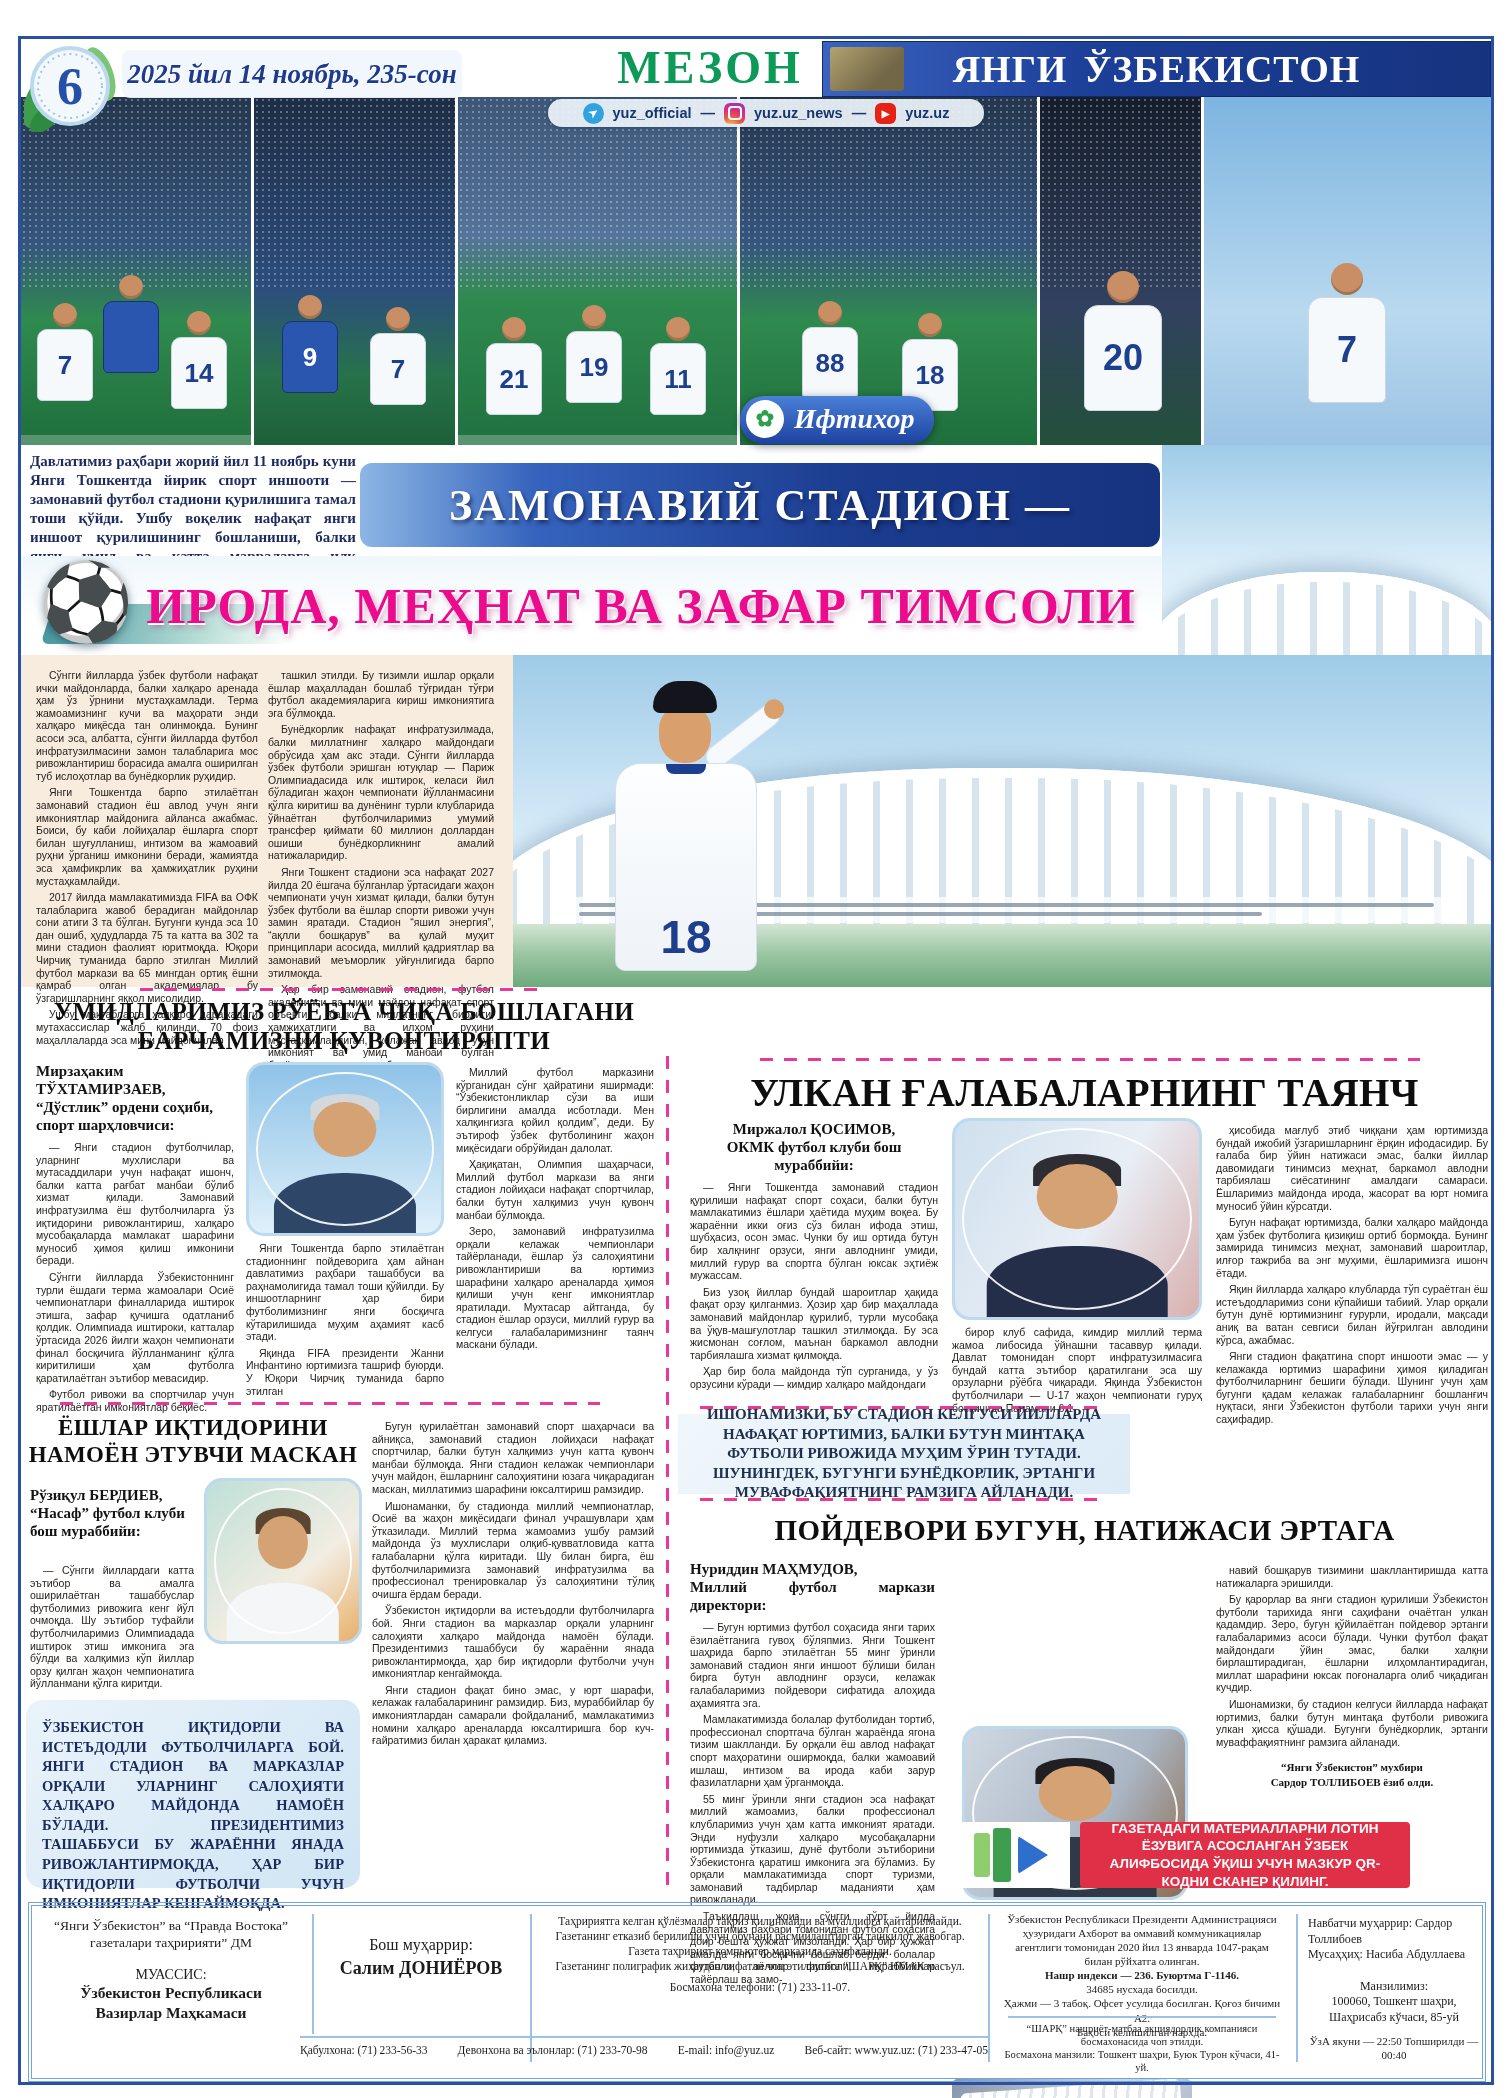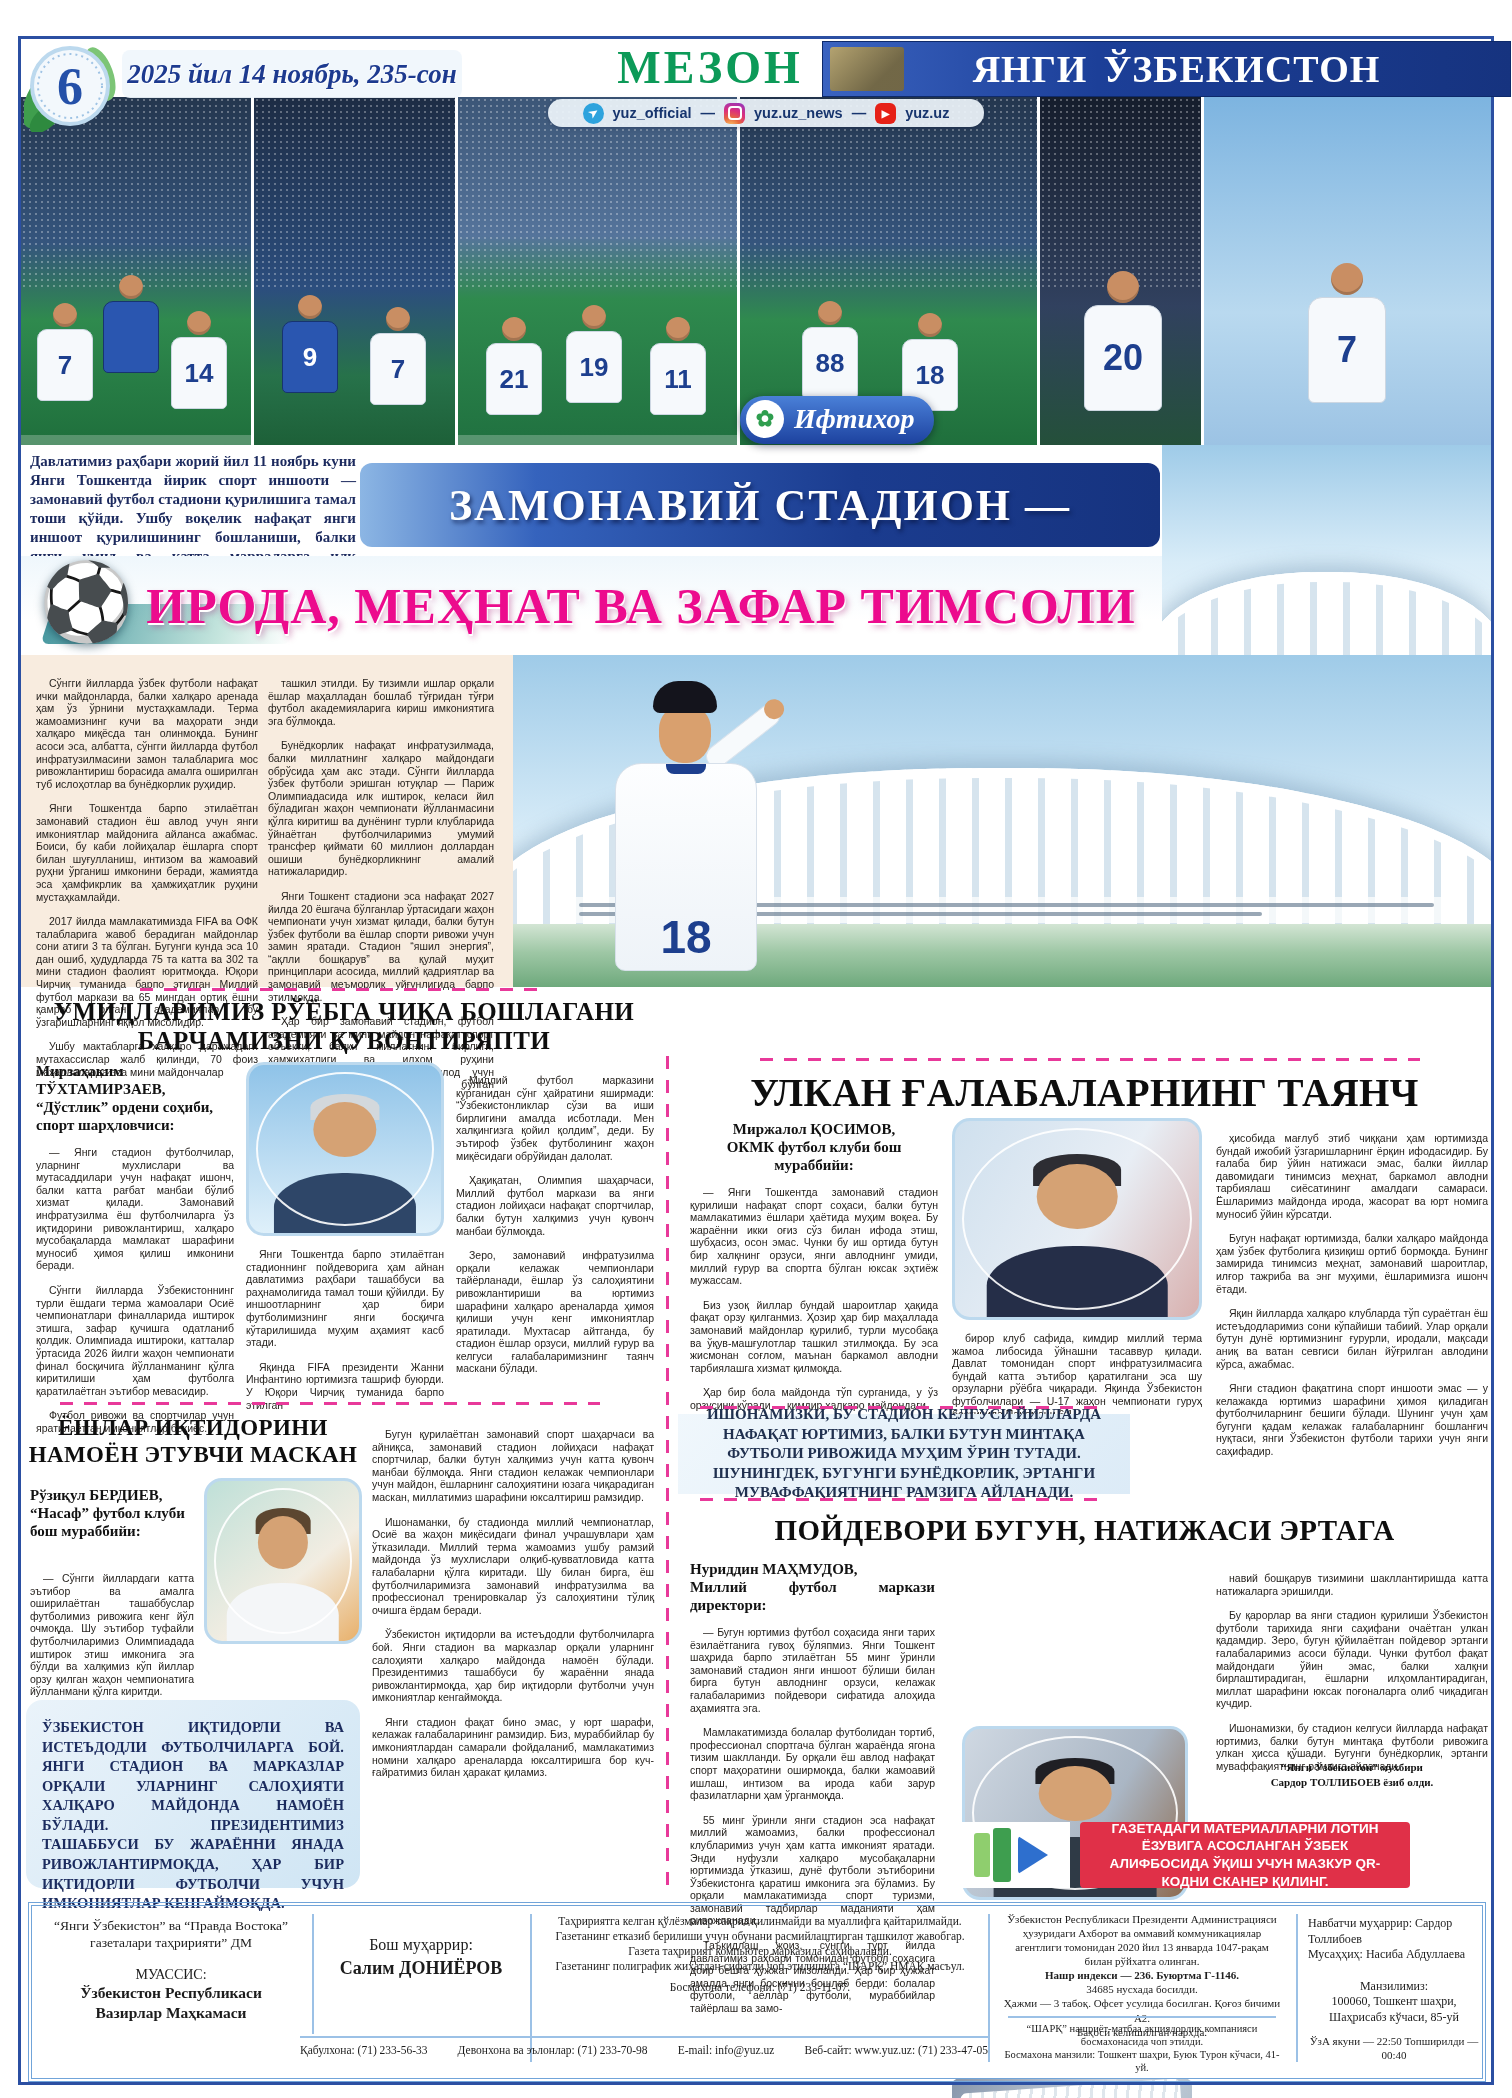--- a/index.html
+++ b/index.html
@@ -65,21 +65,21 @@
   .streak{background:linear-gradient(90deg,rgba(14,120,130,.75),rgba(20,150,120,.25) 70%,transparent);
           transform:skewX(-18deg);border-radius:8px;}
   .ball{font-size:76px;line-height:1;filter:drop-shadow(0 3px 5px rgba(0,40,60,.5));}
   .mhead{display:flex;align-items:center;justify-content:center;font-family:"Liberation Serif",serif;font-weight:bold;
          font-size:50px;letter-spacing:1px;color:#ec0b8d;white-space:nowrap;
          text-shadow:1px 2px 0 #fff,3px 4px 6px rgba(160,0,100,.35);}
 
   
   .cream{background:#f8ecdf;}
   .col{font-size:10.5px;line-height:1.2;text-align:justify;color:#27231f;}
-  .col p{margin:12px 0 3px;text-indent:13px;}
+  .col p{margin:4px 0 3px;text-indent:13px;}
   .byline{font-family:"Liberation Serif",serif;font-weight:bold;font-size:15px;line-height:1.2;color:#121212;margin-bottom:7px;}
   .byline.ctr{text-align:center;}
   .sec-h{font-family:"Liberation Serif",serif;font-weight:bold;text-align:center;color:#0e0e0e;letter-spacing:.4px;}
   .dash-h{height:3px;background:repeating-linear-gradient(90deg,#e8399a 0 13px,transparent 13px 24px);}
   .dash-v{width:3px;background:repeating-linear-gradient(180deg,#e8399a 0 13px,transparent 13px 24px);}
 
   
   .sky{background:linear-gradient(180deg,#9fcbe8,#d8ecf8 55%,#eef7fc);overflow:hidden;}
   .arena{position:absolute;left:-3%;right:-3%;bottom:19%;height:47%;
          background:repeating-linear-gradient(90deg,#ffffff 0 26px,#d6e4ee 26px 33px);
@@ -213,21 +213,21 @@
   <svg class="abs" style="left:24px;top:40px;z-index:7;" width="92" height="92" viewBox="0 0 92 92">
     <ellipse cx="16" cy="60" rx="14" ry="30" fill="#3f9e4d" transform="rotate(24 16 60)"></ellipse>
     <ellipse cx="76" cy="34" rx="13" ry="28" fill="#7cc576" transform="rotate(-20 76 34)"></ellipse>
     <ellipse cx="22" cy="78" rx="10" ry="20" fill="#2e8a3f" transform="rotate(48 22 78)"></ellipse>
     <circle cx="46" cy="46" r="38" fill="#f3f8fc" stroke="#bcd9ee" stroke-width="4"></circle>
     <circle cx="46" cy="46" r="32" fill="none" stroke="#9fc3e4" stroke-width="2" stroke-dasharray="2 4"></circle>
     <text x="46" y="64" text-anchor="middle" font-family="Liberation Serif, serif" font-weight="bold" font-size="52" fill="#2450a8">6</text>
   </svg>
   <div class="abs date" style="left:122px;top:50px;width:340px;height:48px;">2025 йил 14 ноябрь, 235-сон</div>
   <div class="abs mezon" style="left:540px;top:40px;width:340px;height:54px;">МЕЗОН</div>
-  <div class="abs mast" style="left:822px;top:41px;width:669px;height:56px;padding-left:20px;">
+  <div class="abs mast" style="left:822px;top:41px;width:669px;height:56px;">
     <span>ЯНГИ</span>
     <span>ЎЗБЕКИСТОН</span>
   </div>
 
   <div class="abs social" style="left:548px;top:99px;width:436px;height:28px;">
     <span class="s-ic tg">
         <span>➤</span>
       </span>
     <span>yuz_official</span>
     <span class="sep">—</span>

